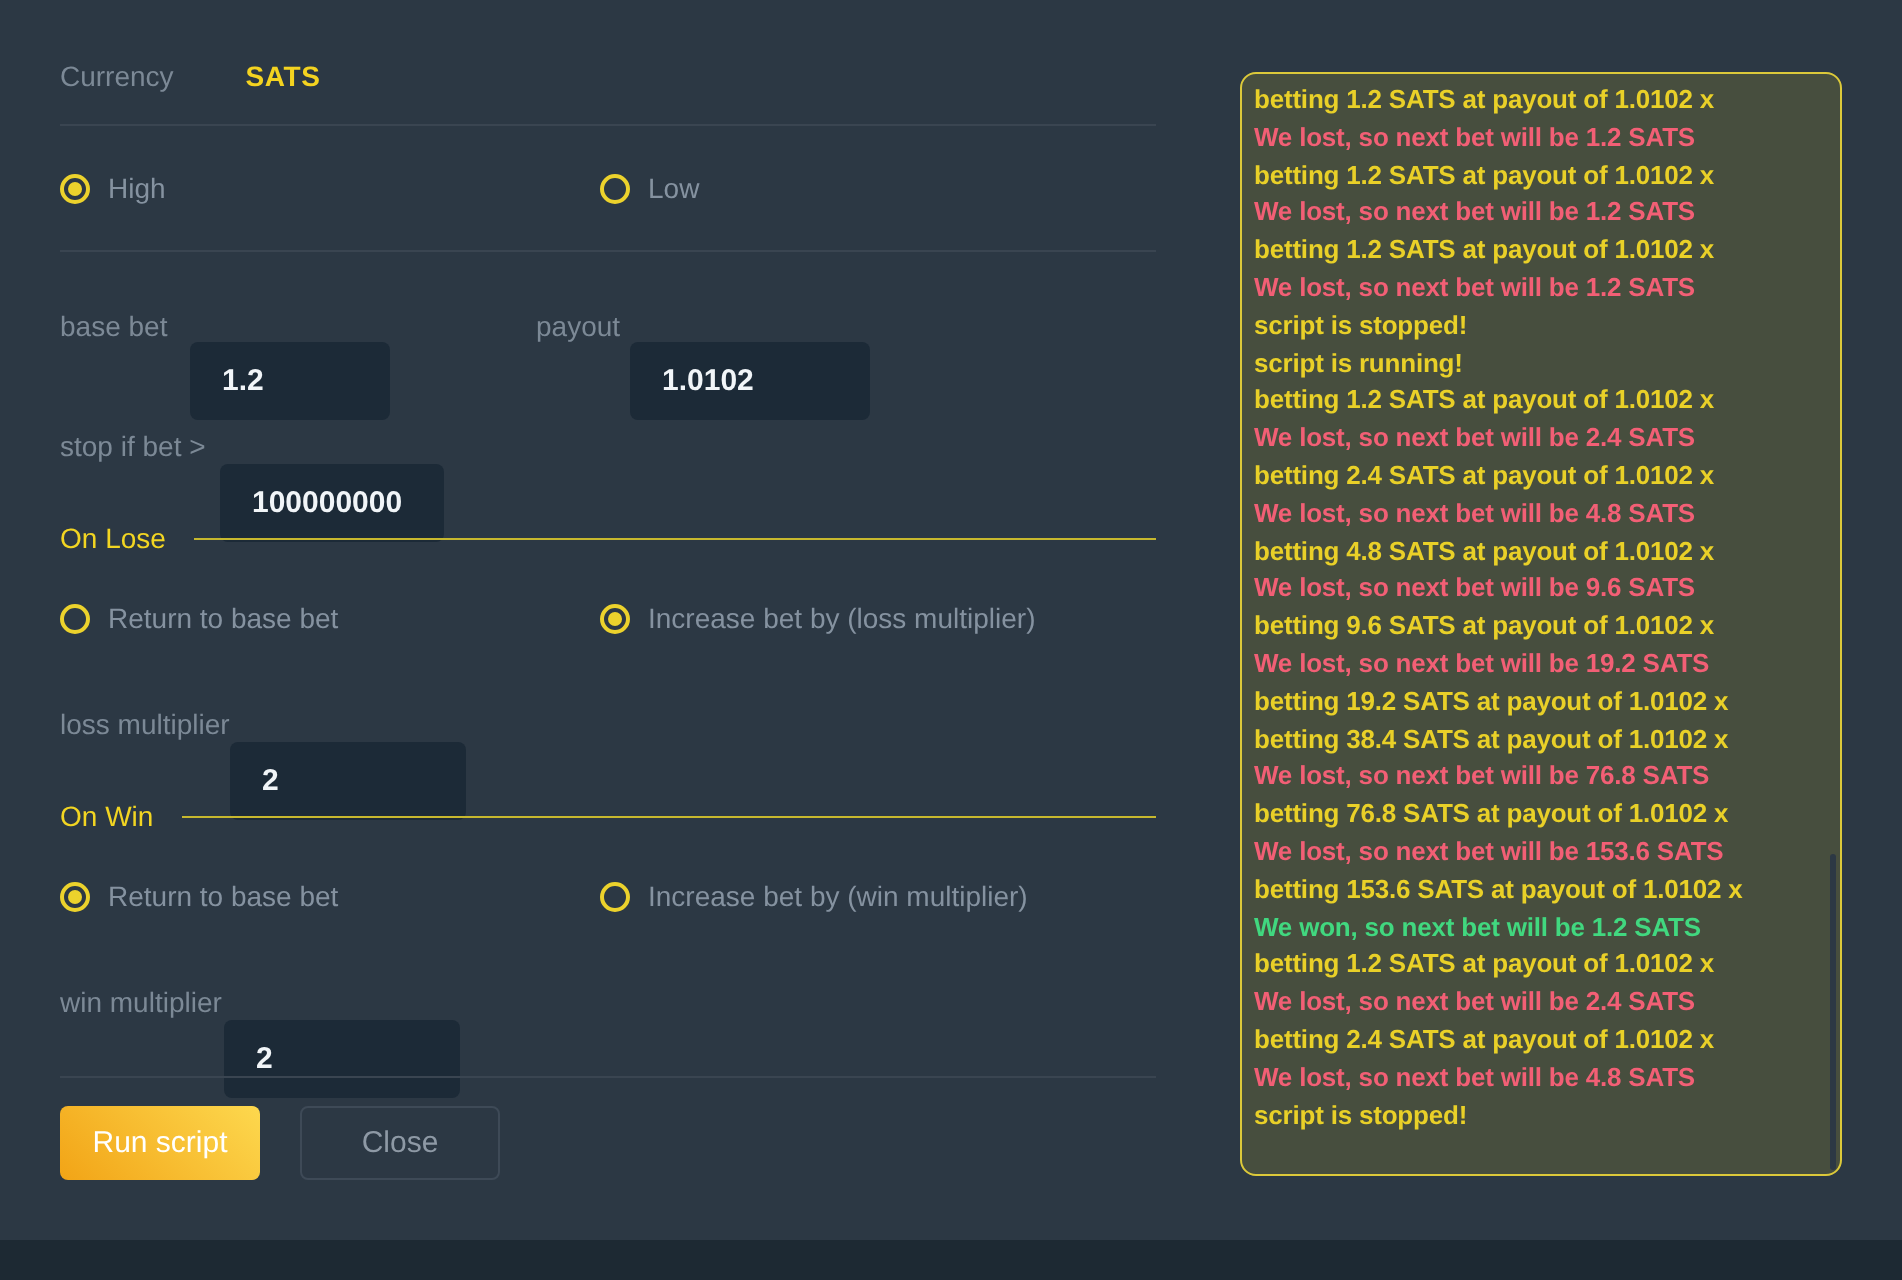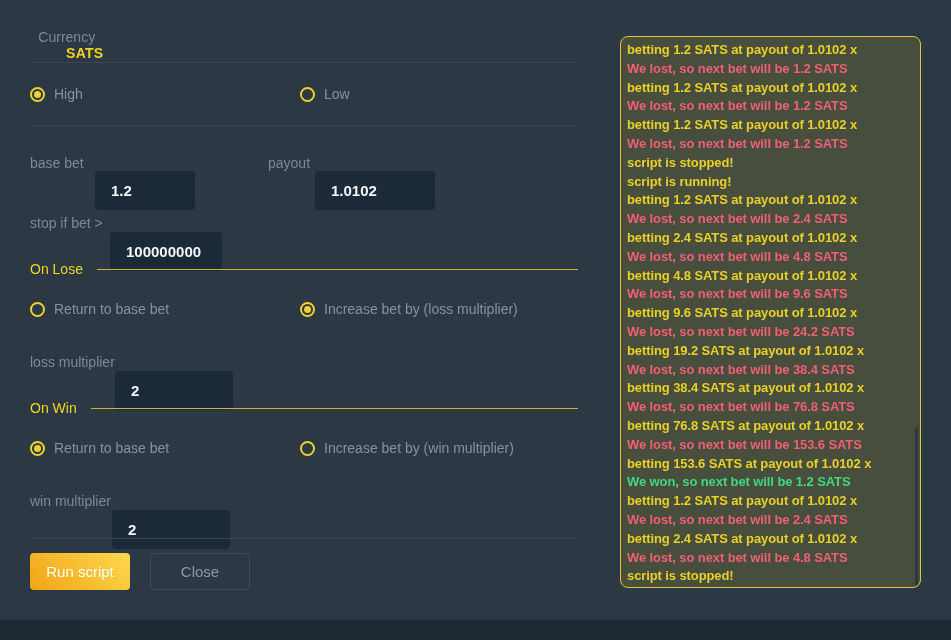--- a/index.html
+++ b/index.html
@@ -9,21 +9,21 @@
     background:#2c3844;
     font-family:"Liberation Sans", sans-serif;
     font-size:14px;
   }
   .abs { position:absolute; }
 
   
   .form-label { color:#7c8996; font-size:14px; line-height:15px; }
   .divider { height:1px; background:#3a4551; width:548px; left:30px; }
 
-  .currency-row { left:30px; top:30px; display:flex; align-items:center;flex-direction:column; }
+  .currency-row { left:30px; top:30px; display:flex; align-items:center; }
   .currency-value { color:#f4d320; font-weight:bold; margin-left:36px; letter-spacing:.3px; }
 
   .radio-item { display:flex; align-items:center; height:16px; cursor:pointer; }
   .radio-circle {
     width:15px; height:15px; border:2px solid #ecd22c; border-radius:50%;
     position:relative; flex:0 0 auto;
   }
   .radio-circle.checked::after {
     content:""; position:absolute; left:50%; top:50%;
     width:7px; height:7px; margin:-3.5px 0 0 -3.5px;
@@ -156,23 +156,22 @@
       <div class="log-line t-loss">We lost, so next bet will be 1.2 SATS</div>
       <div class="log-line t-info">script is stopped!</div>
       <div class="log-line t-info">script is running!</div>
       <div class="log-line t-info">betting 1.2 SATS at payout of 1.0102 x</div>
       <div class="log-line t-loss">We lost, so next bet will be 2.4 SATS</div>
       <div class="log-line t-info">betting 2.4 SATS at payout of 1.0102 x</div>
       <div class="log-line t-loss">We lost, so next bet will be 4.8 SATS</div>
       <div class="log-line t-info">betting 4.8 SATS at payout of 1.0102 x</div>
       <div class="log-line t-loss">We lost, so next bet will be 9.6 SATS</div>
       <div class="log-line t-info">betting 9.6 SATS at payout of 1.0102 x</div>
-      <div class="log-line t-loss">We lost, so next bet will be 24.2 SATS</div>
+      <div class="log-line t-loss">We lost, so next bet will be 19.2 SATS</div>
       <div class="log-line t-info">betting 19.2 SATS at payout of 1.0102 x</div>
-      <div class="log-line t-loss">We lost, so next bet will be 38.4 SATS</div>
       <div class="log-line t-info">betting 38.4 SATS at payout of 1.0102 x</div>
       <div class="log-line t-loss">We lost, so next bet will be 76.8 SATS</div>
       <div class="log-line t-info">betting 76.8 SATS at payout of 1.0102 x</div>
       <div class="log-line t-loss">We lost, so next bet will be 153.6 SATS</div>
       <div class="log-line t-info">betting 153.6 SATS at payout of 1.0102 x</div>
       <div class="log-line t-win">We won, so next bet will be 1.2 SATS</div>
       <div class="log-line t-info">betting 1.2 SATS at payout of 1.0102 x</div>
       <div class="log-line t-loss">We lost, so next bet will be 2.4 SATS</div>
       <div class="log-line t-info">betting 2.4 SATS at payout of 1.0102 x</div>
       <div class="log-line t-loss">We lost, so next bet will be 4.8 SATS</div>

